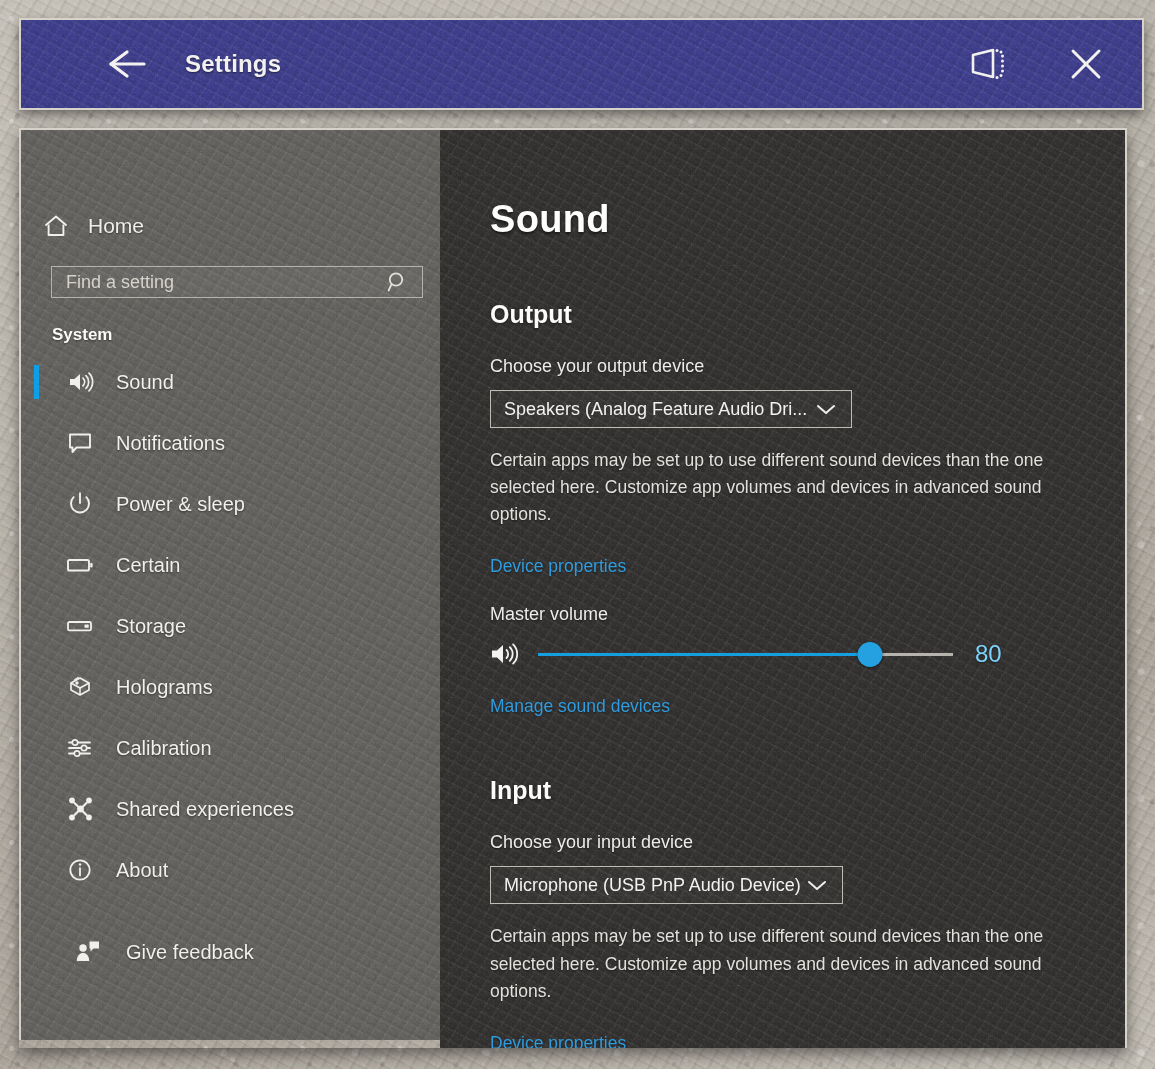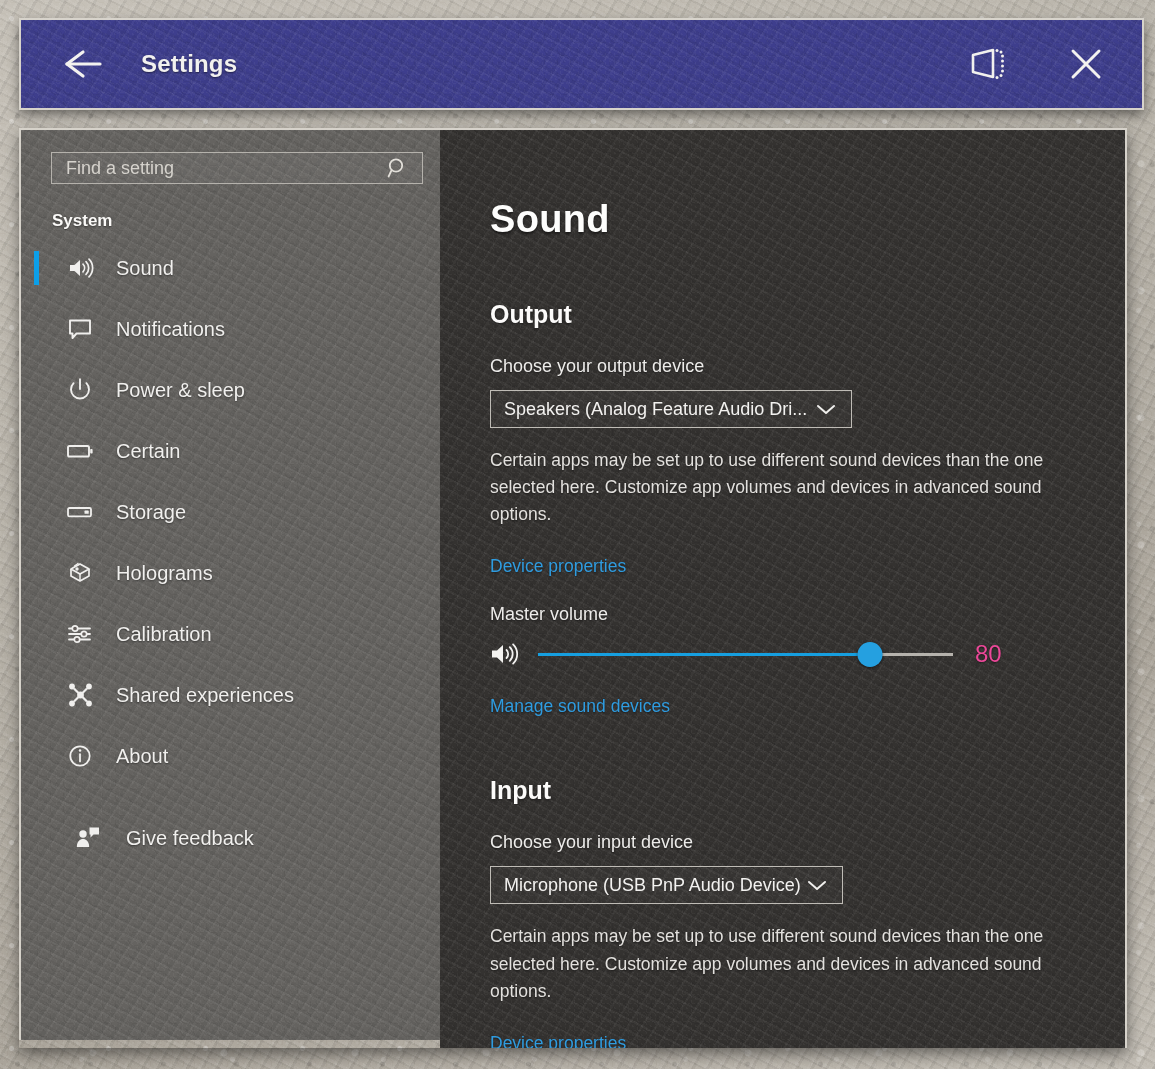--- a/index.html
+++ b/index.html
@@ -62,20 +62,21 @@
   #titlebar {
     position: absolute;
     left: 19px; top: 18px;
     width: 1125px; height: 92px;
     background: #3e3e8d;
     border: 2px solid #d7d3cb;
     display: flex;
     align-items: center;
     box-shadow: 0 5px 11px rgba(0,0,0,0.45);
     z-index: 5;
+    padding-left: 44px;
   }
   #titlebar .tb-inner {
     position: relative; z-index: 4;
     display: flex; align-items: center;
     width: 100%; height: 100%;
   }
   .back-btn {
     width: 78px; height: 64px;
     margin-left: 22px;
     display: flex; align-items: center; justify-content: center;
@@ -277,21 +278,21 @@
   .track .thumb {
     position: absolute;
     width: 25px; height: 25px;
     border-radius: 50%;
     background: #25a0e0;
     transform: translateX(-50%);
     box-shadow: 0 1px 3px rgba(0,0,0,0.5);
   }
   .slider-val {
     margin-left: 22px;
-    color: #ec4899; font-size: 24px; min-width: 40px;
+    color: #7dd3fc; font-size: 24px; min-width: 40px;
     text-shadow: 0 1px 2px rgba(0,0,0,0.5);
   }
 
   .cut-text {
     margin-top: 22px;
     color: #f1f0ee; font-size: 18px; font-weight: bold;
     text-shadow: 0 1px 2px rgba(0,0,0,0.45);
   }
 
   svg { display: block; }
@@ -345,20 +346,29 @@
       </div>
 
     </div>
   </div>
 
   <div id="body-wrap">
 
     <div id="sidebar" class="stucco">
       <div class="sb-inner">
 
+        <div class="home-row">
+          <span class="ic">
+            <svg width="26" height="26" viewBox="0 0 26 26">
+              <path d="M3 12 L13 3.5 L23 12" fill="none" stroke="#f0efed" stroke-width="1.9" stroke-linecap="round" stroke-linejoin="round"></path>
+              <path d="M5.6 11.5 L5.6 22 L20.4 22 L20.4 11.5" fill="none" stroke="#f0efed" stroke-width="1.9" stroke-linejoin="round"></path>
+            </svg>
+          </span>
+          <span class="lbl">Home</span>
+        </div>
 
         <div class="search-box">
           <input type="text" placeholder="Find a setting" style="">
           <span class="mag">
             <svg width="24" height="24" viewBox="0 0 24 24">
               <circle cx="10" cy="9.5" r="6.2" fill="none" stroke="#e3e0da" stroke-width="1.8"></circle>
               <line x1="5.6" y1="14.2" x2="2.6" y2="20.5" stroke="#e3e0da" stroke-width="1.8" stroke-linecap="round"></line>
             </svg>
           </span>
         </div>

